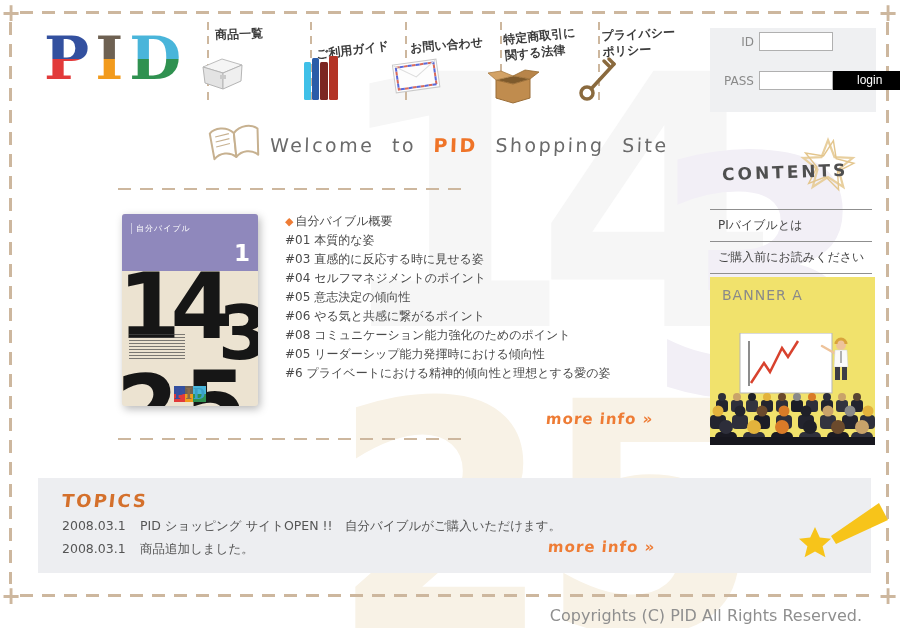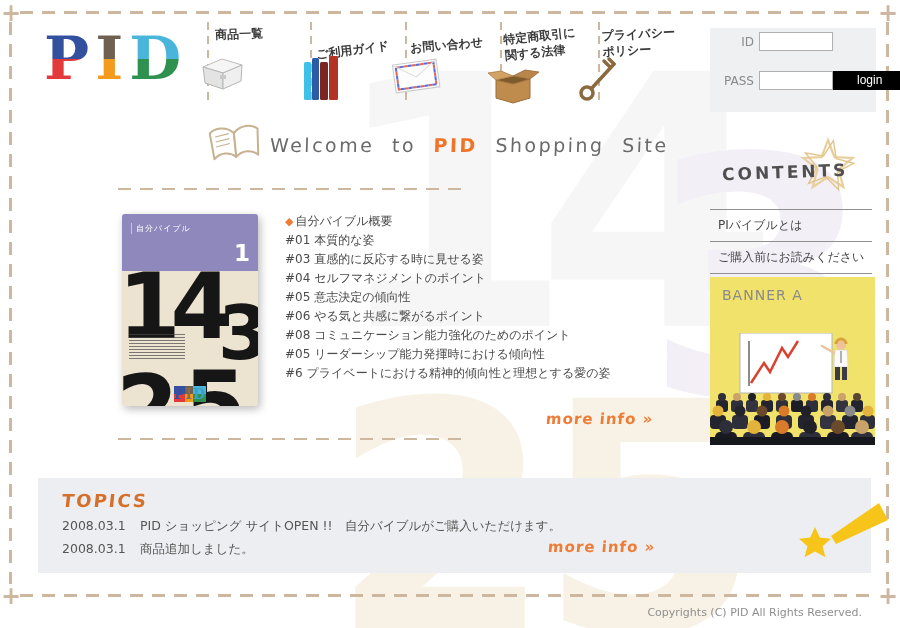--- a/index.html
+++ b/index.html
@@ -90,21 +90,21 @@
 
   
   .topics{position:absolute;left:38px;top:478px;width:833px;height:95px;background:#edeef1;}
   .topics-title{position:absolute;left:24px;top:12px;color:#d4702c;font-size:18px;font-weight:700;
                 letter-spacing:2px;transform:skewX(-6deg);}
   .topic-row{position:absolute;left:24px;font-size:12.5px;color:#555;display:flex;white-space:nowrap;}
   .topic-row1{top:40px;}  .topic-row2{top:63px;}
   .topic-date{width:78px;flex:none;}
   .shoot-star{position:absolute;left:795px;top:496px;}
 
-  .footer{position:absolute;right:38px;top:606px;font-size:11px;color:#8f8f8f;}
+  .footer{position:absolute;right:38px;top:606px;font-size:16px;color:#8f8f8f;}
 </style>
 </head>
 <body>
 
 <div class="page">
 
   <span class="wm wm1">14</span>
   <span class="wm wm2">3</span>
   <span class="wm wm3">25</span>
 

